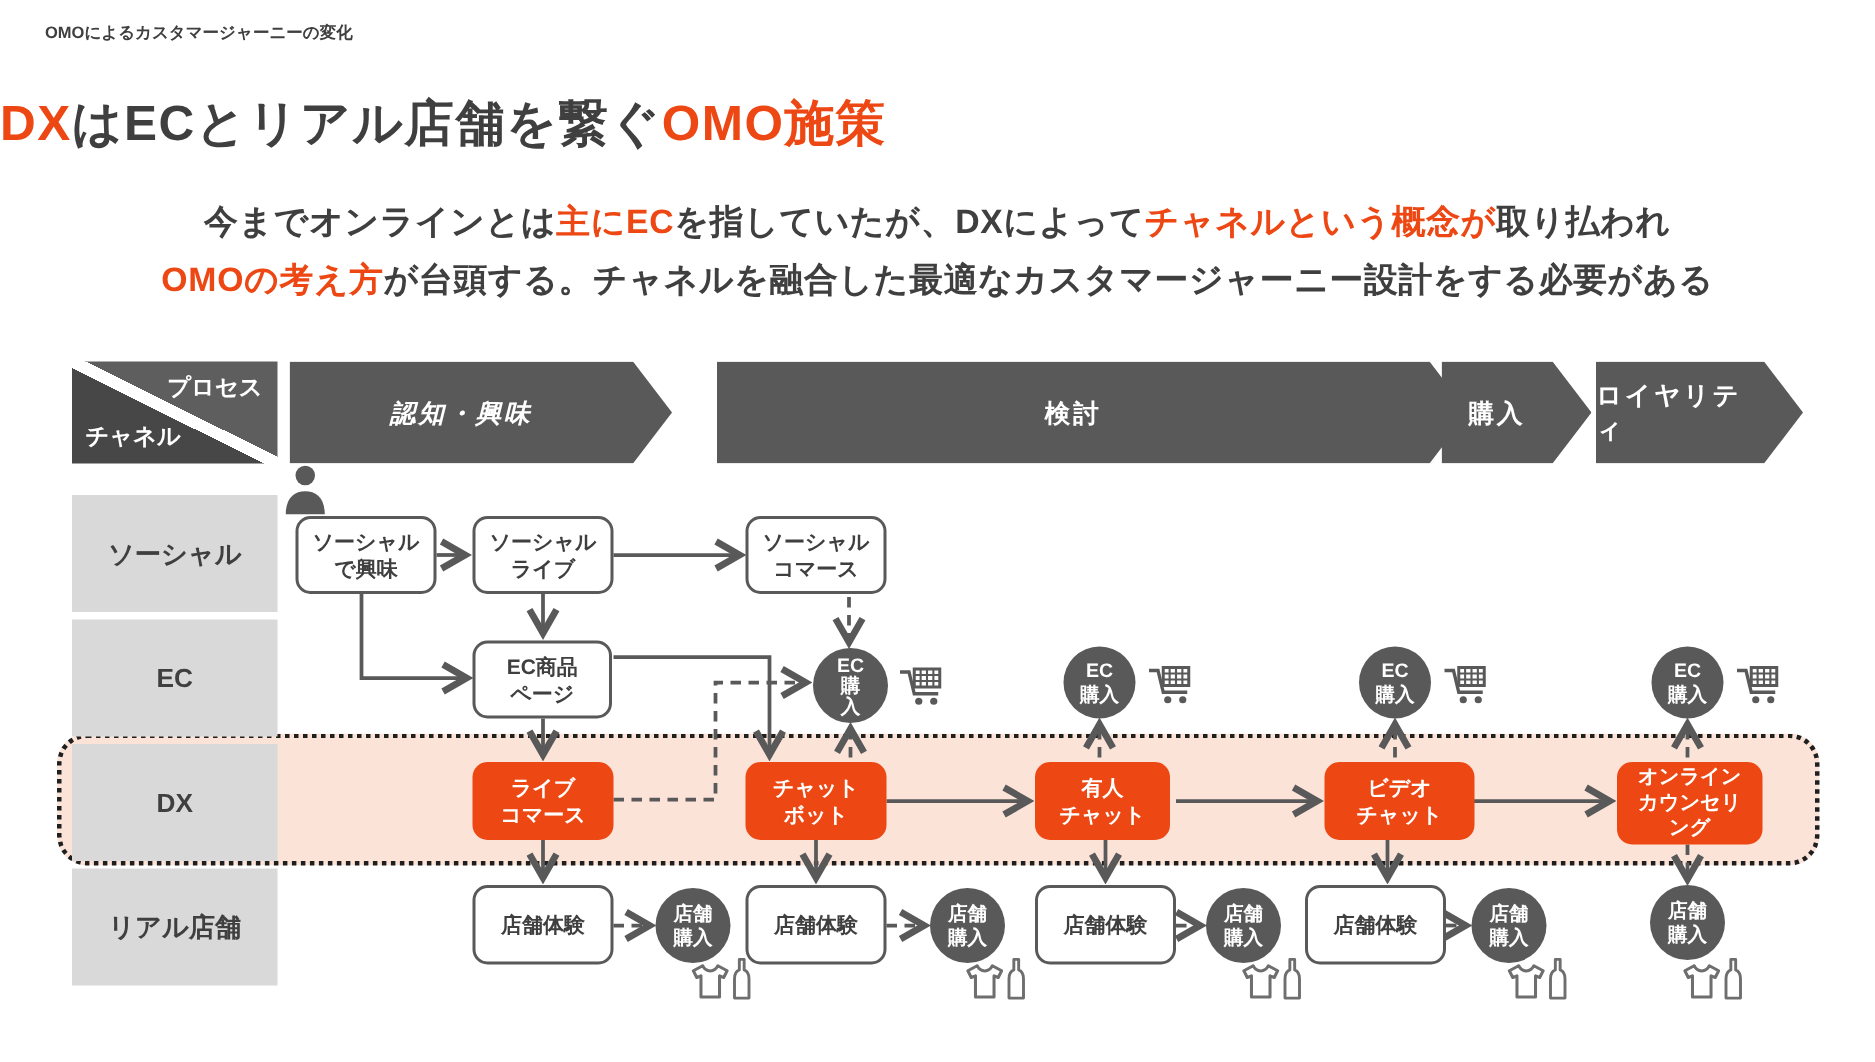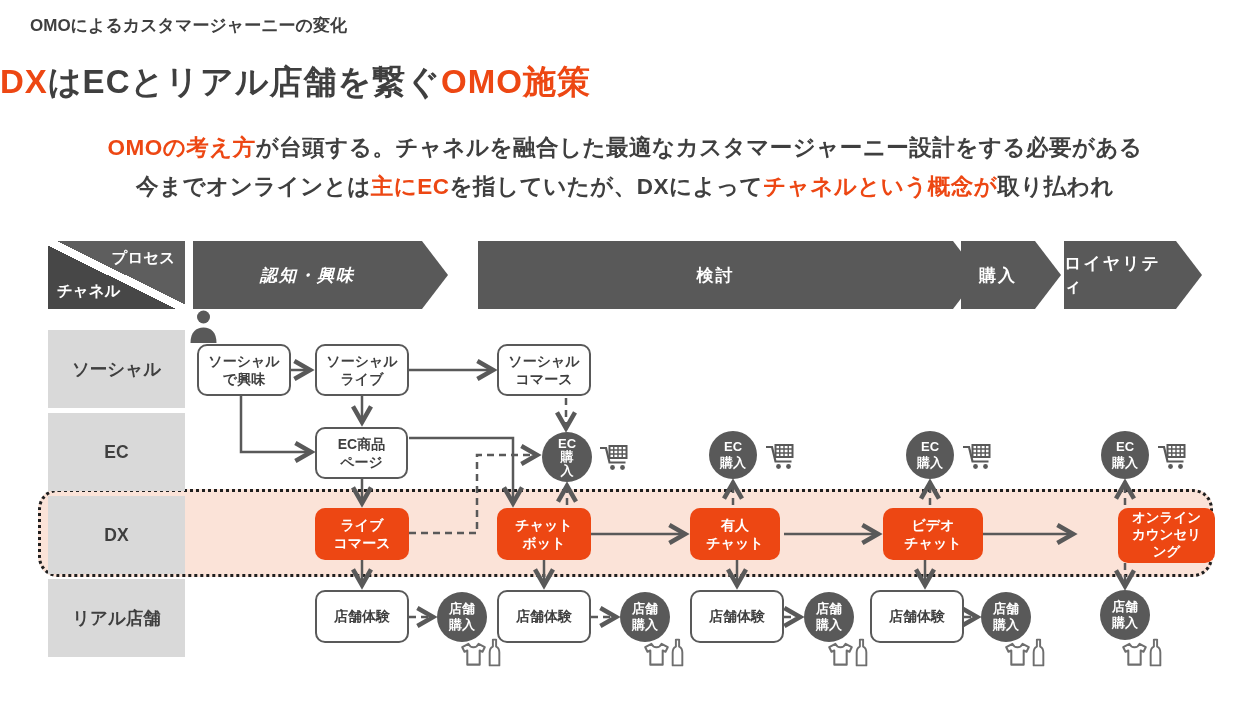--- a/index.html
+++ b/index.html
@@ -1,19 +1,19 @@
 <!DOCTYPE html>
 <html lang="ja"><head>
 <meta charset="utf-8">
 <style>
   html,body{margin:0;padding:0;background:#fff;}
   body{width:1250px;height:708px;position:relative;overflow:hidden;
        font-family:"Liberation Sans","DejaVu Sans",sans-serif;color:#3f3f3f;}
   .abs{position:absolute;}
-  .kicker{left:30px;top:14px;font-size:17px;font-weight:700;color:#3f3f3f;}
+  .kicker{left:30px;top:14px;font-size:11px;font-weight:700;color:#3f3f3f;}
   .title{left:0;top:60px;width:1250px;text-align:left;font-size:33px;font-weight:800;letter-spacing:1px;}
   .subtitle{left:0;top:128px;width:1250px;text-align:center;font-size:22.5px;font-weight:800;line-height:39px;letter-spacing:.5px;}
   .acc{color:#ed4713;}
   
   .corner{left:48px;top:241px;width:137px;height:68px;z-index:2;
     background:linear-gradient(to bottom left,#5e5e5e calc(50% - 4px),#ffffff calc(50% - 4px),#ffffff calc(50% + 4px),#474747 calc(50% + 4px));}
   .corner span{position:absolute;color:#fff;font-size:15.5px;font-weight:700;}
   .corner .tr{top:7px;right:10px;}
   .corner .bl{bottom:7px;left:9px;}
   .stage{top:241px;height:68px;background:#595959;color:#fff;display:flex;align-items:center;justify-content:center;
@@ -34,22 +34,22 @@
     text-align:center;font-size:13px;font-weight:700;white-space:pre-line;line-height:1.2;z-index:3;}
   .icon{z-index:3;}
   svg.layer{left:0;top:0;z-index:2;pointer-events:none;}
 </style>
 </head>
 <body>
 
 <div class="abs kicker">OMOによるカスタマージャーニーの変化</div>
 <div class="abs title"><span class="acc">DX</span><span>はECとリアル店舗を繋ぐ</span><span class="acc">OMO施策</span></div>
 <div class="abs subtitle">
+  <div><span>今までオンラインとは</span><span class="acc">主にEC</span><span>を指していたが、DXによって</span><span class="acc">チャネルという概念が</span><span>取り払われ</span></div>
   <div><span class="acc">OMOの考え方</span><span>が台頭する。チャネルを融合した最適なカスタマージャーニー設計をする必要がある</span></div>
-  <div><span>今までオンラインとは</span><span class="acc">主にEC</span><span>を指していたが、DXによって</span><span class="acc">チャネルという概念が</span><span>取り払われ</span></div>
 </div>
 
 <div class="abs corner">
   <span class="tr">プロセス</span>
   <span class="bl">チャネル</span>
 </div>
 <div class="abs stage" style="left:193px;width:255px;font-style:italic;">認知・興味</div>
 <div class="abs stage" style="left:454px;width:501px;margin-left:24px;">検討</div>
 <div class="abs stage" style="left:961px;width:100px;">購入</div>
 <div class="abs stage" style="left:1064px;width:138px;">ロイヤリティ</div>
@@ -152,21 +152,21 @@
   </svg>
 
 <div class="abs obox" style="left:315px;top:508px;width:94px;height:52px;">ライブ
 コマース</div>
 <div class="abs obox" style="left:497px;top:508px;width:94px;height:52px;">チャット
 ボット</div>
 <div class="abs obox" style="left:690px;top:508px;width:90px;height:52px;">有人
 チャット</div>
 <div class="abs obox" style="left:883px;top:508px;width:100px;height:52px;">ビデオ
 チャット</div>
-<div class="abs obox" style="left:1078px;top:508px;width:97px;height:55px;font-size:13.5px;line-height:1.25;margin-left:40px;">オンライン
+<div class="abs obox" style="left:1078px;top:508px;width:97px;height:55px;font-size:13.5px;line-height:1.25;">オンライン
 カウンセリ
 ング</div>
 
 <div class="abs wbox" style="left:315px;top:590px;width:94px;height:53px;">店舗体験</div>
 <div class="abs wbox" style="left:497px;top:590px;width:94px;height:53px;">店舗体験</div>
 <div class="abs wbox" style="left:690px;top:590px;width:94px;height:53px;">店舗体験</div>
 <div class="abs wbox" style="left:870px;top:590px;width:94px;height:53px;">店舗体験</div>
 
 <div class="abs pcircle" style="left:437px;top:592px;width:50px;height:50px;">店舗
 購入</div>

